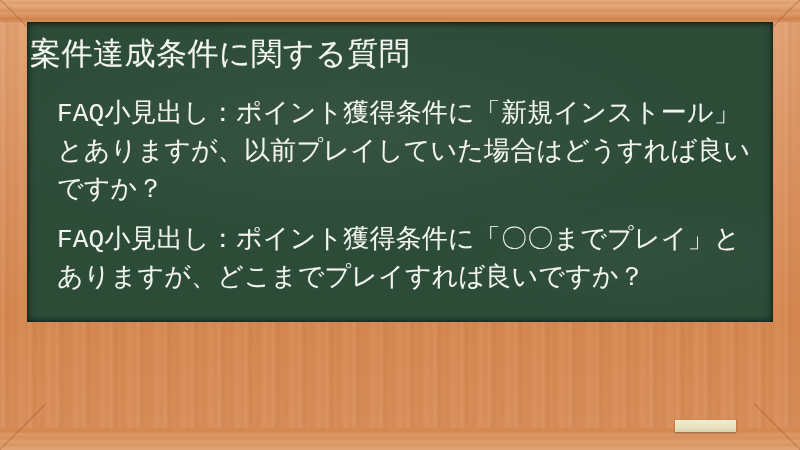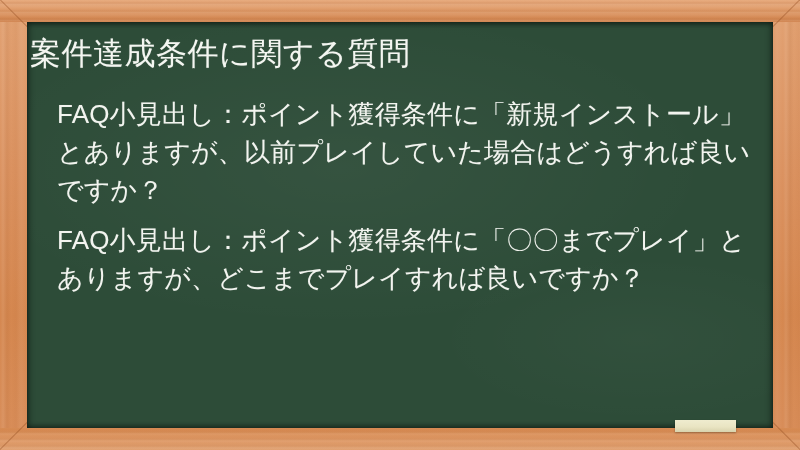--- a/index.html
+++ b/index.html
@@ -89,21 +89,21 @@
   .mitre.bl::after { transform: rotate(-45deg); }
   .mitre.br { right: 0; bottom: 0; }
   .mitre.br::after { transform: rotate(45deg); }
 
   
   .board {
     position: absolute;
     left: 27px;
     top: 22px;
     width: 746px;
-    height: 406px;
+    height: 300px;
     background: #2d4c38;
     box-shadow:
       inset 0 2px 5px rgba(0,0,0,0.40),
       inset 0 -2px 4px rgba(0,0,0,0.25),
       inset 3px 0 6px rgba(0,0,0,0.20),
       inset -3px 0 6px rgba(0,0,0,0.20);
     overflow: visible;
   }
   .board-haze {
     position: absolute;
@@ -129,20 +129,21 @@
     line-height: 1.28;
     letter-spacing: 0.5px;
     white-space: nowrap;
     text-shadow: 0 0 1px rgba(255,255,255,0.30);
   }
   .para-list {
     position: absolute;
     left: 30px;
     top: 74px;
     width: 700px;
+    font-family: Liberation Mono, monospace;
   }
   .para {
     color: #f2f4ef;
     font-size: 26px;
     line-height: 1.46;
     letter-spacing: 0.2px;
     margin: 0 0 12px 0;
     text-shadow: 0 0 1px rgba(255,255,255,0.22);
   }
   .para:last-child { margin-bottom: 0; }

